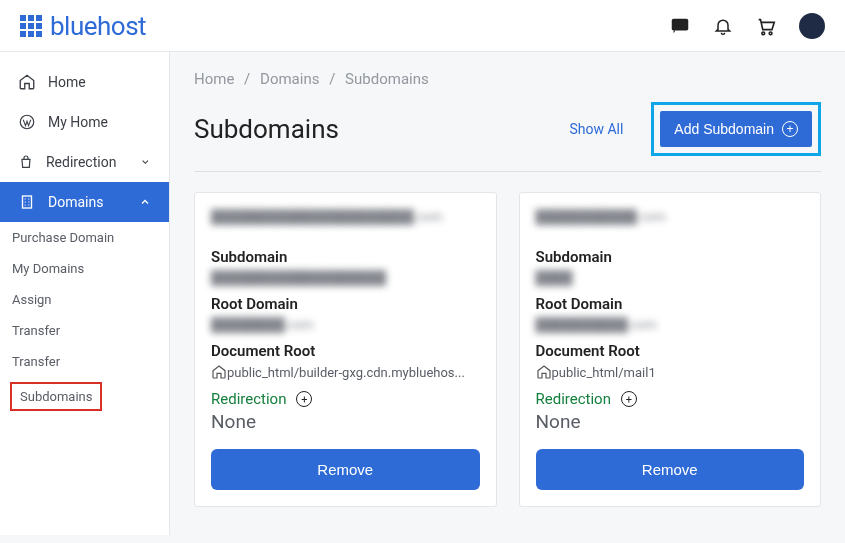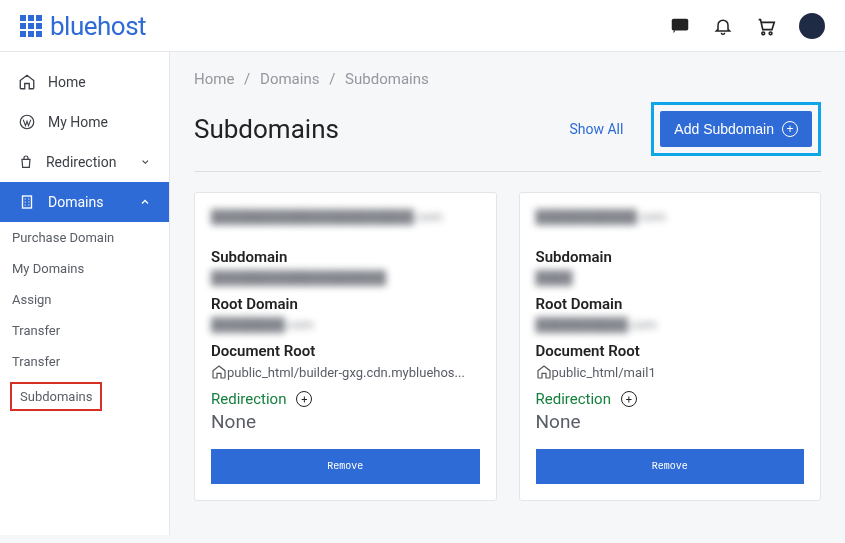--- a/index.html
+++ b/index.html
@@ -43,21 +43,21 @@
 .card-label:first-of-type { margin-top: 0; }
 .card-value { font-size: 13px; color: #595d66; }
 .card-value.blur { filter: blur(3.5px); opacity: 0.75; }
 .docroot-row { display: flex; align-items: center; font-size: 13px; color: #595d66; }
 .docroot-row .home-icon { color: #555; flex-shrink: 0; }
 .docroot-row span { overflow: hidden; text-overflow: ellipsis; white-space: nowrap; }
 .redir-row { display: flex; align-items: center; gap: 10px; margin-top: 10px; }
 .redir-label { font-size: 15px; font-weight: 400; color: #15803d; }
 .plus-dark { width: 16px; height: 16px; border: 1.5px solid #222; border-radius: 50%; display: inline-flex; align-items: center; justify-content: center; font-size: 11px; color: #222; cursor: pointer; }
 .redir-value { font-size: 19px; color: #595d66; margin-top: 2px; }
-.remove-btn { background: #2e6bd6; color: #fff; border: none; width: 100%; padding: 12px 0; font-size: 10px; margin-top: 16px; cursor: pointer; border-radius: 0; font-family: Liberation Mono, monospace; }
+.remove-btn { background: #2e6bd6; color: #fff; border: none; width: 100%; padding: 12px 0; font-size: 15px; margin-top: 16px; cursor: pointer; border-radius: 6px; }
 
 svg { display: block; }
 </style>
 </head>
 <body>
 
 <div class="header">
   <div class="logo-wrap">
     <div class="logo-grid">
         <span></span>

